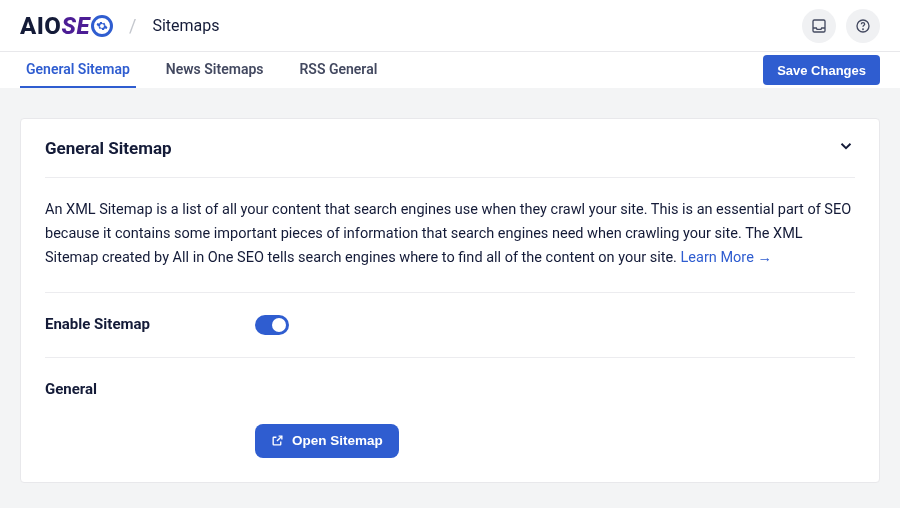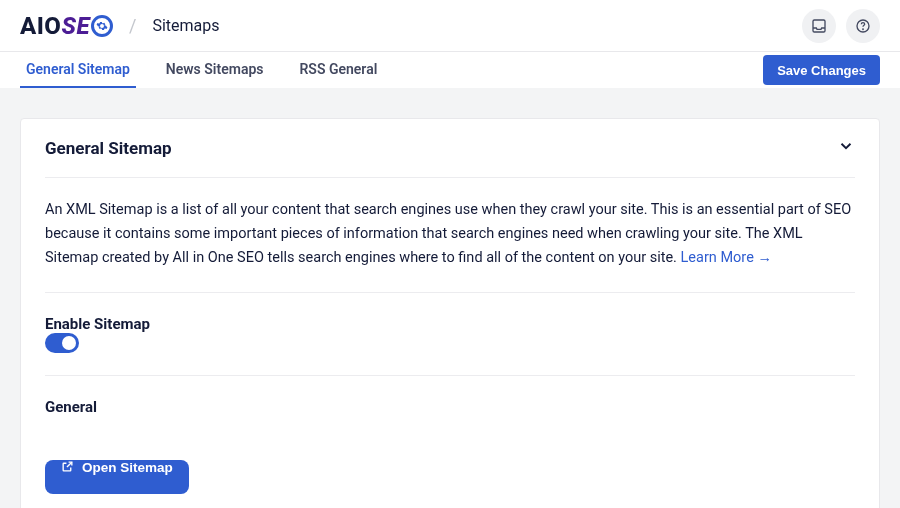--- a/index.html
+++ b/index.html
@@ -28,28 +28,28 @@
     .card-title { font-size: 17px; font-weight: 700; }
     .chevron { margin-left: auto; cursor: pointer; }
     .chevron svg { width: 18px; height: 18px; stroke: #141b38; }
 
     .card-body { padding: 0 24px 24px 24px; }
     .divider { height: 1px; background: #ececef; margin: 0 0 20px 0; }
     .desc { font-size: 14.5px; line-height: 1.65; color: #141b38; }
     .link { color: #2f5dd0; cursor: pointer; }
     .arrow { color: #2f5dd0; }
 
-    .row { display: flex; padding: 22px 0 0 0; border-top: 1px solid #ececef; margin-top: 22px; flex-direction: column; }
+    .row { display: flex; padding: 22px 0 0 0; border-top: 1px solid #ececef; margin-top: 22px; }
     .row-label { width: 210px; font-size: 15px; font-weight: 700; }
     .row-content { flex: 1; }
 
     .toggle { width: 34px; height: 20px; background: #2f5dd0; border-radius: 20px; position: relative; cursor: pointer; }
     .toggle-knob { width: 14px; height: 14px; background: #fff; border-radius: 50%; position: absolute; top: 3px; right: 3px; }
 
-    .open-btn { background: #2f5dd0; color: #fff; border: none; height: 34px; padding: 0 16px; border-radius: 8px; font-size: 13.5px; font-weight: 600; display: inline-flex; align-items: flex-start; gap: 8px; cursor: pointer; margin-top: 44px; }
+    .open-btn { background: #2f5dd0; color: #fff; border: none; height: 34px; padding: 0 16px; border-radius: 8px; font-size: 13.5px; font-weight: 600; display: inline-flex; align-items: center; gap: 8px; cursor: pointer; margin-top: 44px; }
     .open-btn svg { width: 13px; height: 13px; stroke: #fff; }
 
     .note { font-size: 13.5px; color: #434960; margin-top: 14px; line-height: 1.55; }
   </style>
 </head>
 <body>
 
 <div class="topbar">
   <div class="logo">
     <span class="aio">AIO</span>

